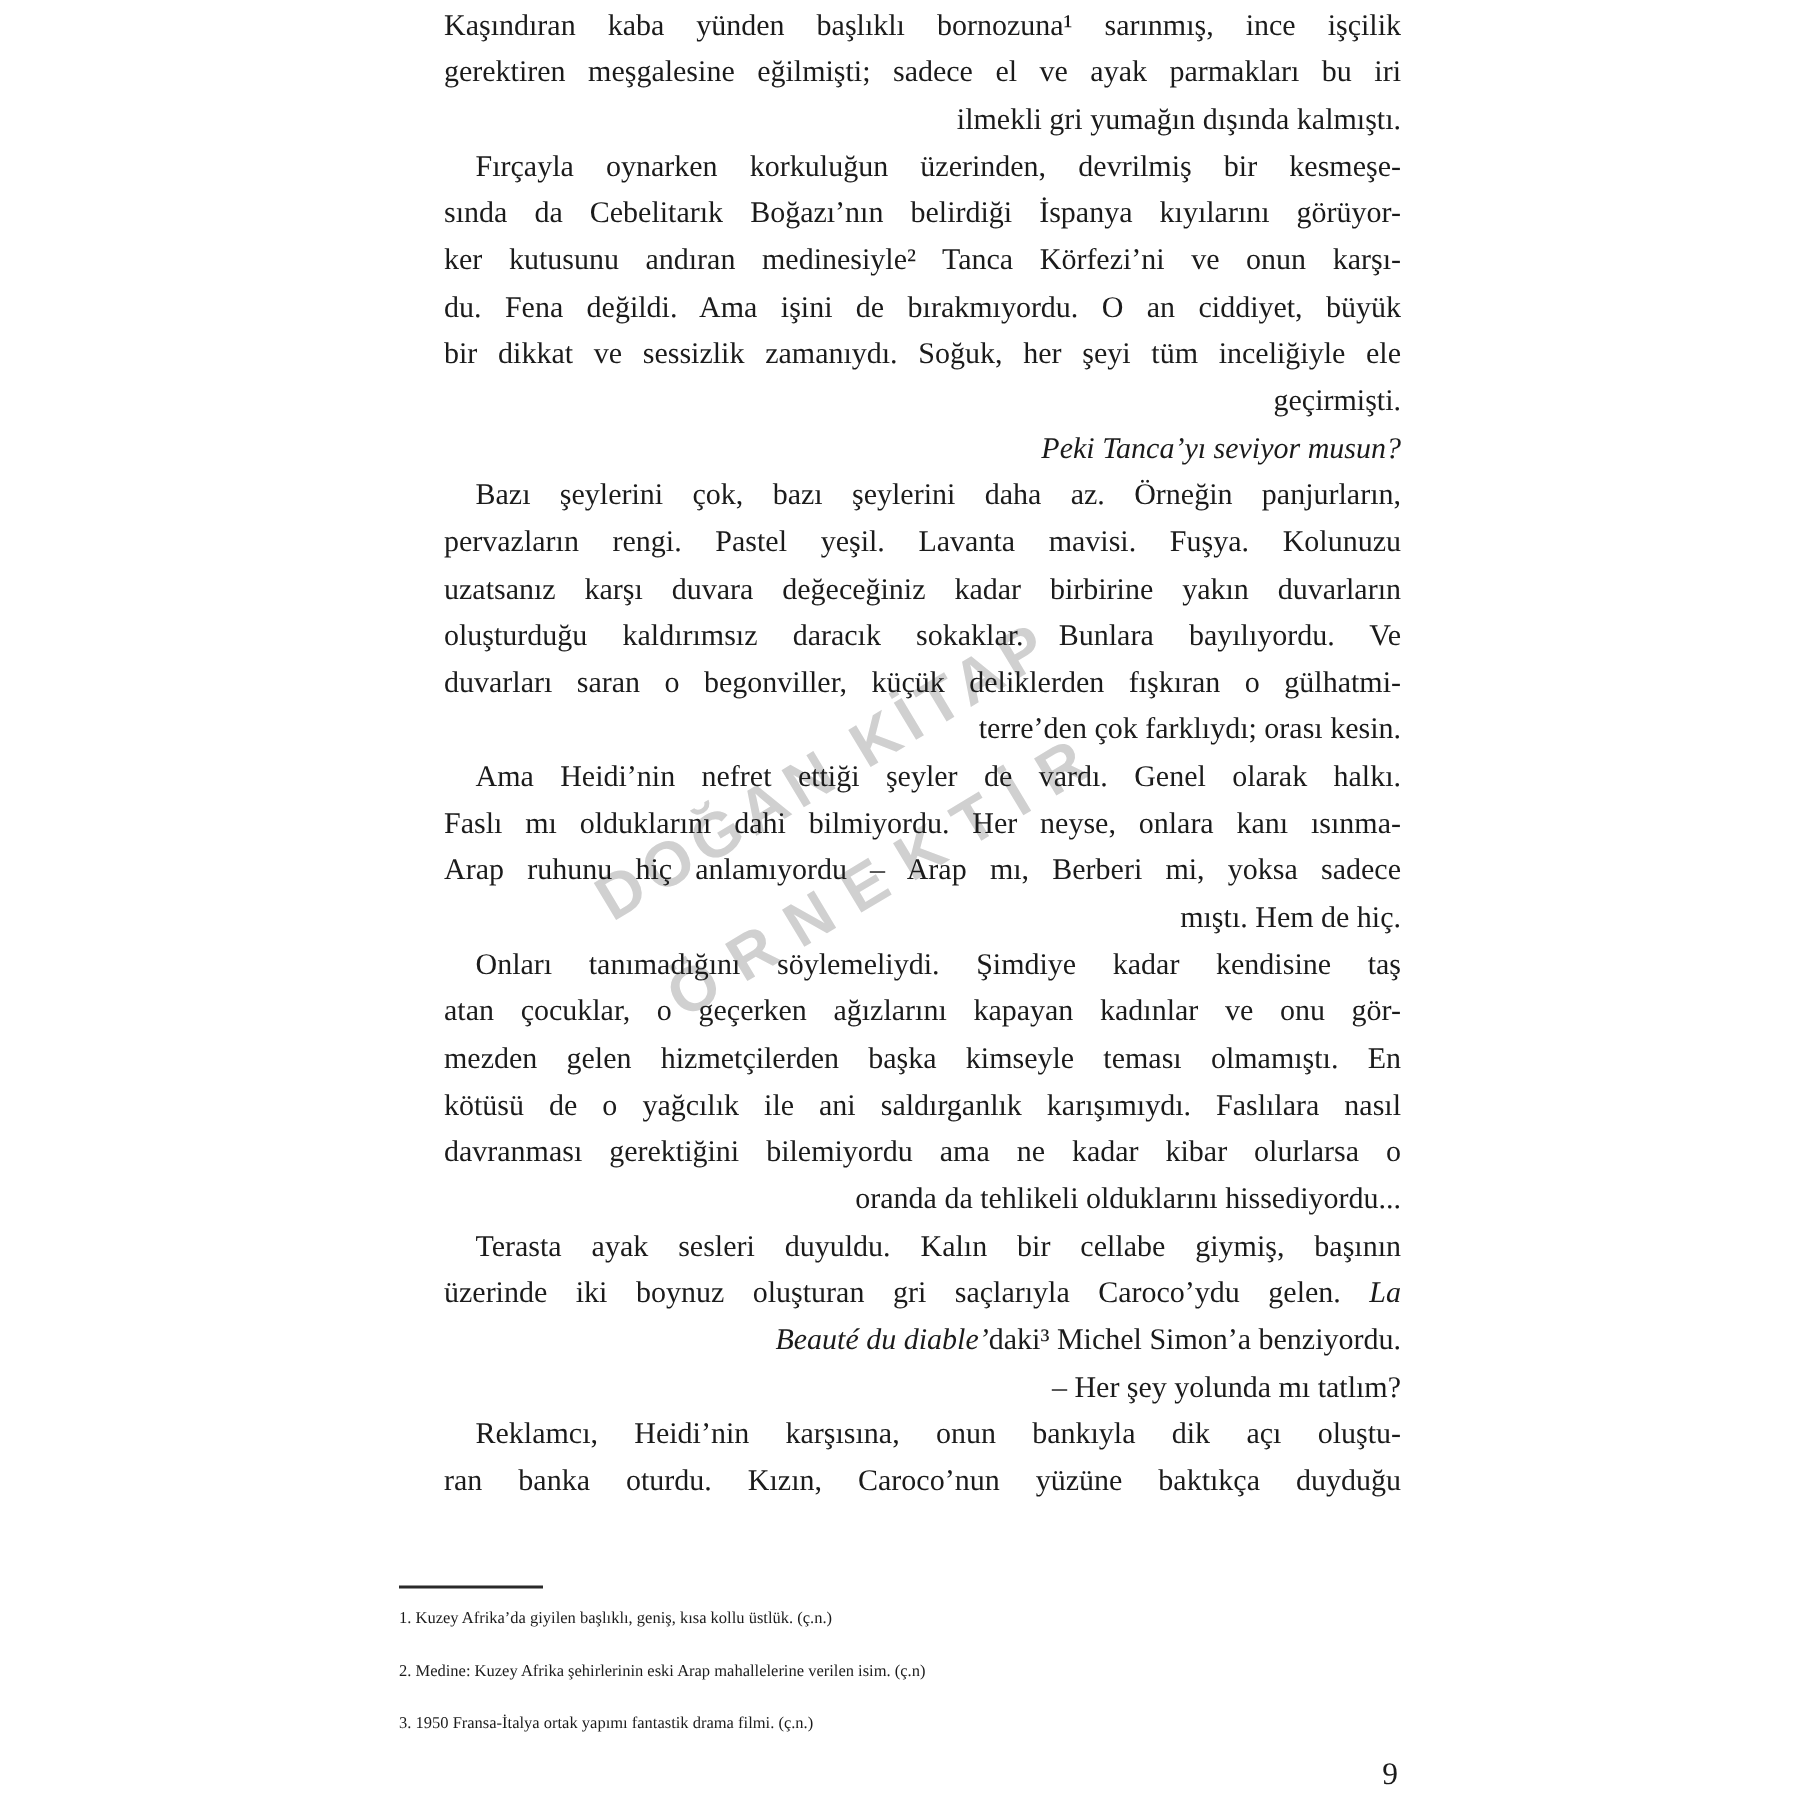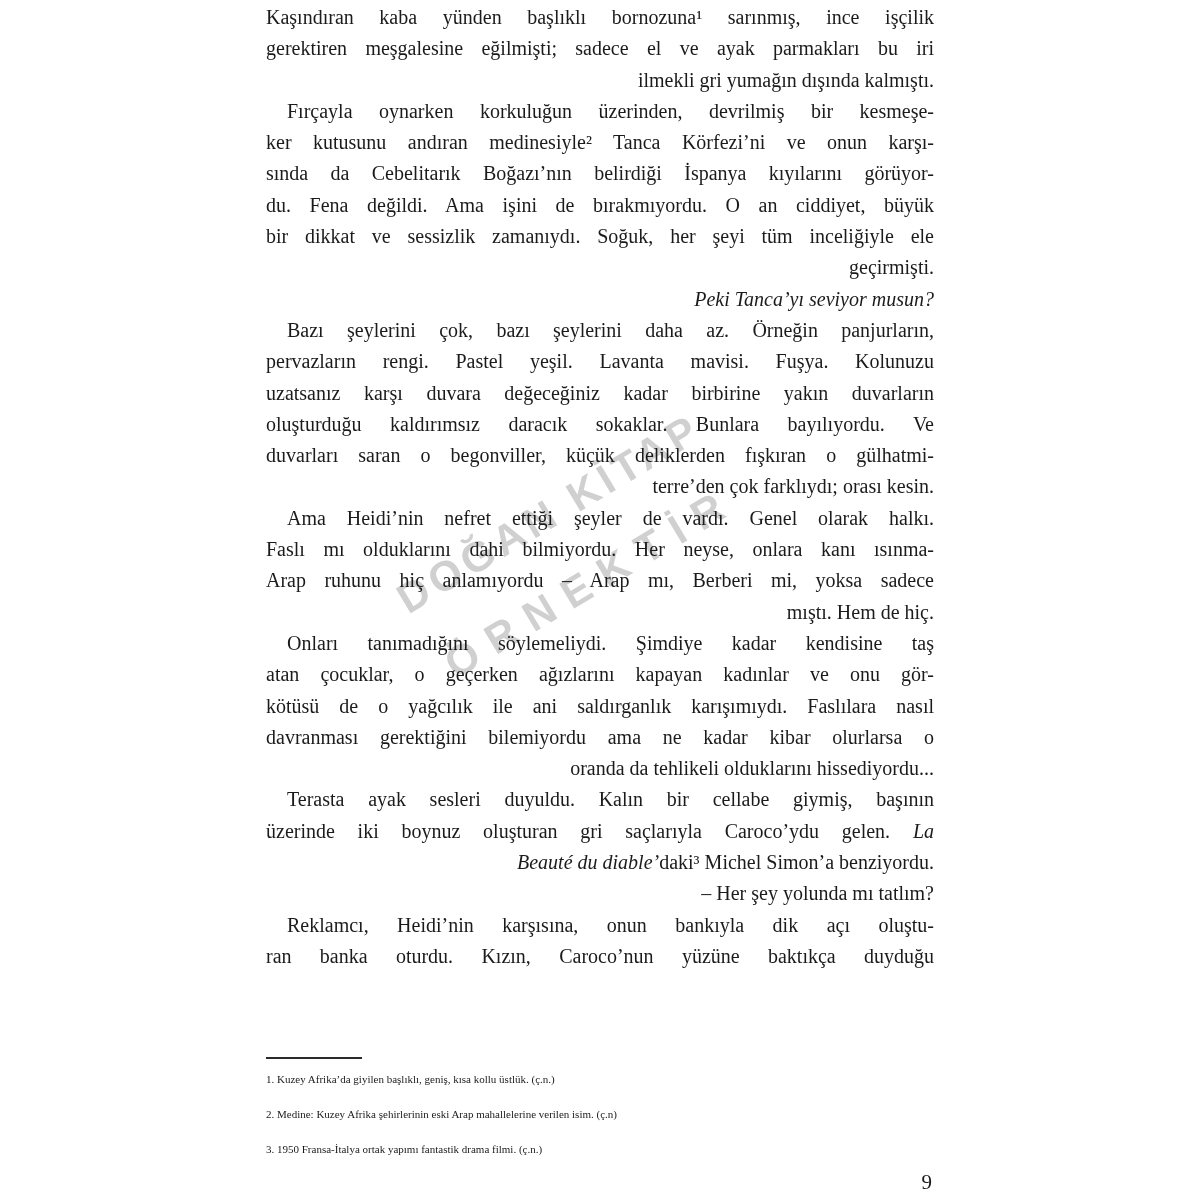--- a/index.html
+++ b/index.html
@@ -14,21 +14,21 @@
     color:#d0d0d0; font-family:"Liberation Sans","DejaVu Sans",sans-serif;
     font-weight:bold; text-align:center; z-index:0; user-select:none;
   }
   .wm-line1 { font-size:42px; letter-spacing:5px; line-height:80px; white-space:nowrap; }
   .wm-line2 { font-size:42px; letter-spacing:14px; line-height:80px; white-space:nowrap; }
   .body-text {
     position:absolute; left:266px; top:2px; width:668px; z-index:1;
     font-size:20px;
   }
   .line { line-height:31.3px; height:31.3px; text-align:right; }
-  .line.just { text-align:justify; text-align-last:justify; text-justify:inter-word; }
+  .line.just { text-align:justify; text-align-last:justify; text-justify:inter-word;margin-left:30px; }
   .line.indent { text-indent:21px; }
   .it { font-style:italic; }
   .footnote-rule {
     position:absolute; left:266px; top:1057px; width:96px; height:0;
     border-top:2px solid #2a2a2a; z-index:1;
   }
   .footnotes {
     position:absolute; left:266px; top:1062px; width:668px; z-index:1;
     font-size:11px;
   }
@@ -46,38 +46,39 @@
   <div class="watermark">
     <div class="wm-line1">DOĞAN KİTAP</div>
     <div class="wm-line2">ÖRNEKTİR</div>
   </div>
 
   <div class="body-text">
       <div class="line just"><span>Kaşındıran kaba yünden başlıklı bornozuna¹ sarınmış, ince işçilik</span></div>
       <div class="line just"><span>gerektiren meşgalesine eğilmişti; sadece el ve ayak parmakları bu iri</span></div>
       <div class="line"><span>ilmekli gri yumağın dışında kalmıştı.</span></div>
       <div class="line just indent"><span>Fırçayla oynarken korkuluğun üzerinden, devrilmiş bir kesmeşe-</span></div>
+      <div class="line just"><span>sında da Cebelitarık Boğazı’nın belirdiği İspanya kıyılarını görüyor-</span></div>
       <div class="line just"><span>ker kutusunu andıran medinesiyle² Tanca Körfezi’ni ve onun karşı-</span></div>
-      <div class="line just"><span>sında da Cebelitarık Boğazı’nın belirdiği İspanya kıyılarını görüyor-</span></div>
       <div class="line just"><span>du. Fena değildi. Ama işini de bırakmıyordu. O an ciddiyet, büyük</span></div>
       <div class="line just"><span>bir dikkat ve sessizlik zamanıydı. Soğuk, her şeyi tüm inceliğiyle ele</span></div>
       <div class="line"><span>geçirmişti.</span></div>
       <div class="line indent"><span class="it">Peki Tanca’yı seviyor musun?</span></div>
       <div class="line just indent"><span>Bazı şeylerini çok, bazı şeylerini daha az. Örneğin panjurların,</span></div>
       <div class="line just"><span>pervazların rengi. Pastel yeşil. Lavanta mavisi. Fuşya. Kolunuzu</span></div>
       <div class="line just"><span>uzatsanız karşı duvara değeceğiniz kadar birbirine yakın duvarların</span></div>
       <div class="line just"><span>oluşturduğu kaldırımsız daracık sokaklar. Bunlara bayılıyordu. Ve</span></div>
       <div class="line just"><span>duvarları saran o begonviller, küçük deliklerden fışkıran o gülhatmi-</span></div>
       <div class="line"><span>terre’den çok farklıydı; orası kesin.</span></div>
       <div class="line just indent"><span>Ama Heidi’nin nefret ettiği şeyler de vardı. Genel olarak halkı.</span></div>
       <div class="line just"><span>Faslı mı olduklarını dahi bilmiyordu. Her neyse, onlara kanı ısınma-</span></div>
       <div class="line just"><span>Arap ruhunu hiç anlamıyordu – Arap mı, Berberi mi, yoksa sadece</span></div>
       <div class="line"><span>mıştı. Hem de hiç.</span></div>
       <div class="line just indent"><span>Onları tanımadığını söylemeliydi. Şimdiye kadar kendisine taş</span></div>
       <div class="line just"><span>atan çocuklar, o geçerken ağızlarını kapayan kadınlar ve onu gör-</span></div>
+      <div class="line just"><span>mezden gelen hizmetçilerden başka kimseyle teması olmamıştı. En</span></div>
       <div class="line just"><span>kötüsü de o yağcılık ile ani saldırganlık karışımıydı. Faslılara nasıl</span></div>
       <div class="line just"><span>davranması gerektiğini bilemiyordu ama ne kadar kibar olurlarsa o</span></div>
       <div class="line"><span>oranda da tehlikeli olduklarını hissediyordu...</span></div>
       <div class="line just indent"><span>Terasta ayak sesleri duyuldu. Kalın bir cellabe giymiş, başının</span></div>
       <div class="line just"><span>üzerinde iki boynuz oluşturan gri saçlarıyla Caroco’ydu gelen. </span><span class="it">La</span></div>
       <div class="line"><span class="it">Beauté du diable’</span><span>daki³ Michel Simon’a benziyordu.</span></div>
       <div class="line indent"><span>– Her şey yolunda mı tatlım?</span></div>
       <div class="line just indent"><span>Reklamcı, Heidi’nin karşısına, onun bankıyla dik açı oluştu-</span></div>
       <div class="line just"><span>ran banka oturdu. Kızın, Caroco’nun yüzüne baktıkça duyduğu</span></div>
     </div>

